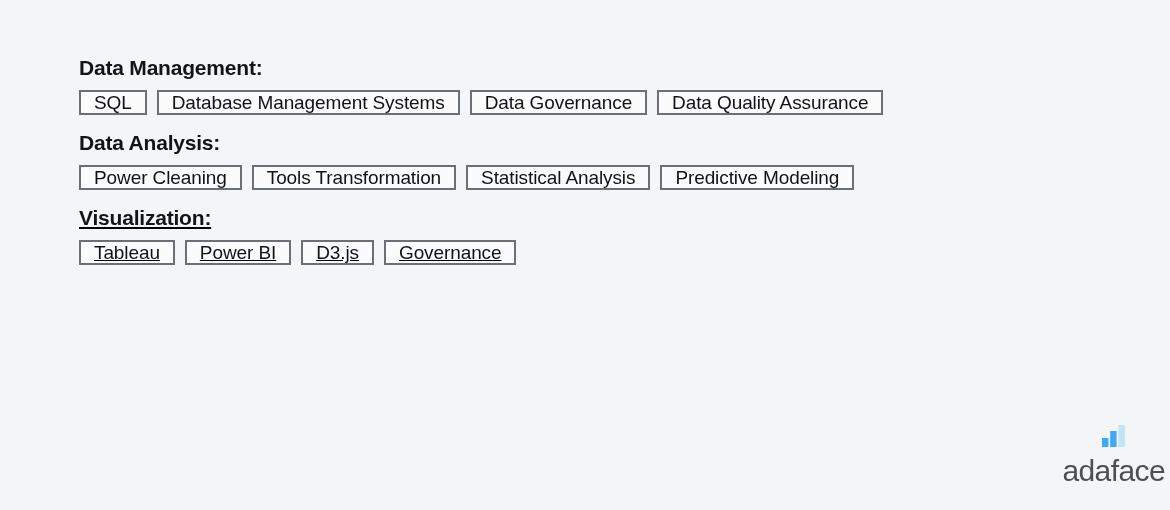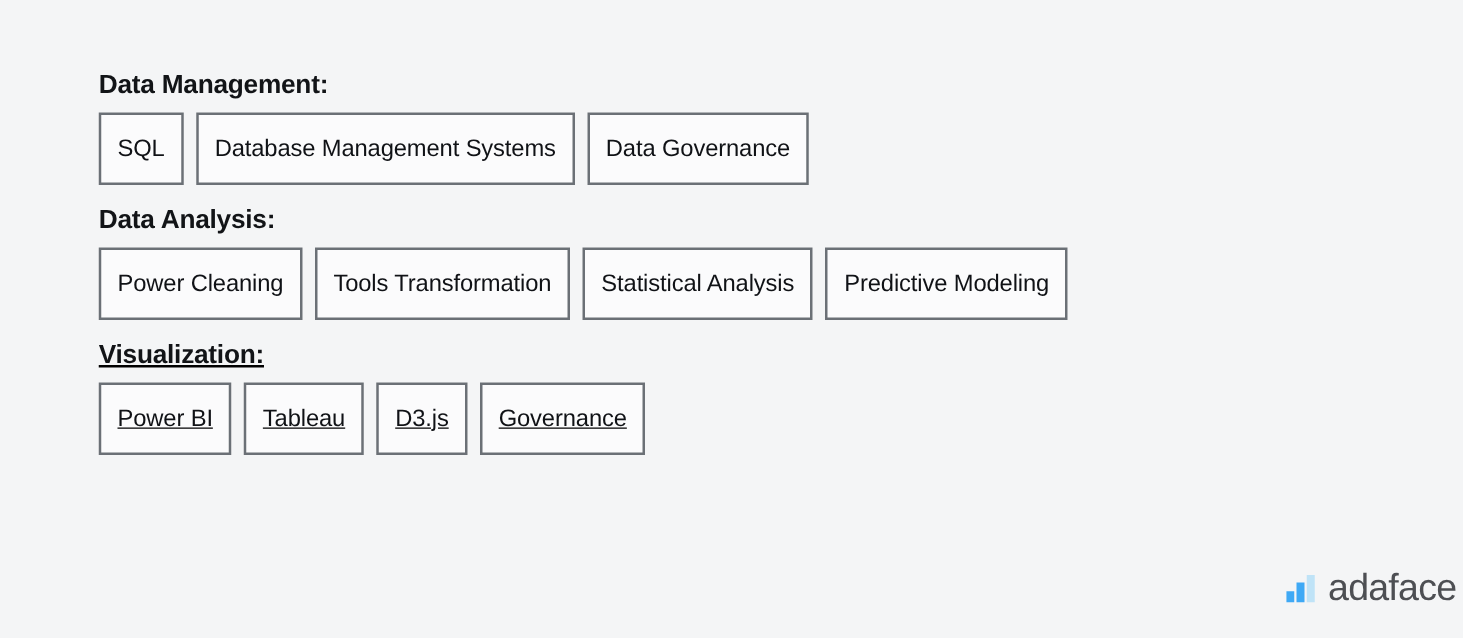--- a/index.html
+++ b/index.html
@@ -48,40 +48,40 @@
 
   .tag-row {
     display: flex;
     flex-direction: row;
     align-items: stretch;
     gap: 10px;
   }
 
   .tag {
     box-sizing: border-box;
-    height: 58px;
+    height: 25px;
     display: flex;
     align-items: center;
     justify-content: center;
     padding: 0 13px;
     background: #fbfbfc;
     border: 2px solid #6b7076;
     font-size: 19px;
     color: #101216;
     line-height: 1;
     white-space: nowrap;
     letter-spacing: -0.1px;
   }
 
   .brand {
     position: absolute;
     right: 32px;
     bottom: 24px;
     display: flex;
-    flex-direction: row;
+    flex-direction: column;
     align-items: center;
     gap: 9px;
   }
 
   .brand-mark {
     display: block;
     width: 24px;
     height: 22px;
   }
 
@@ -99,39 +99,40 @@
 <div class="page">
 
   <div class="skills-list">
 
     <div class="skill-group">
       <div class="group-heading">Data Management:</div>
       <div class="tag-row">
         <div class="tag">SQL</div>
         <div class="tag">Database Management Systems</div>
         <div class="tag">Data Governance</div>
+        <div class="tag">Data Quality Assurance</div>
       </div>
     </div>
 
     <div class="skill-group">
       <div class="group-heading">Data Analysis:</div>
       <div class="tag-row">
         <div class="tag">Power Cleaning</div>
         <div class="tag">Tools Transformation</div>
         <div class="tag">Statistical Analysis</div>
         <div class="tag">Predictive Modeling</div>
       </div>
     </div>
 
 
     <div class="skill-group">
       <div class="group-heading">Visualization:</div>
       <div class="tag-row">
+        <div class="tag">Tableau</div>
         <div class="tag">Power BI</div>
-        <div class="tag">Tableau</div>
         <div class="tag">D3.js</div>
         <div class="tag">Governance</div>
       </div>
     </div>
 
   </div>
 
   <div class="brand">
     <span class="brand-mark">
       <svg viewBox="0 0 24 22" width="24" height="22" aria-hidden="true">

